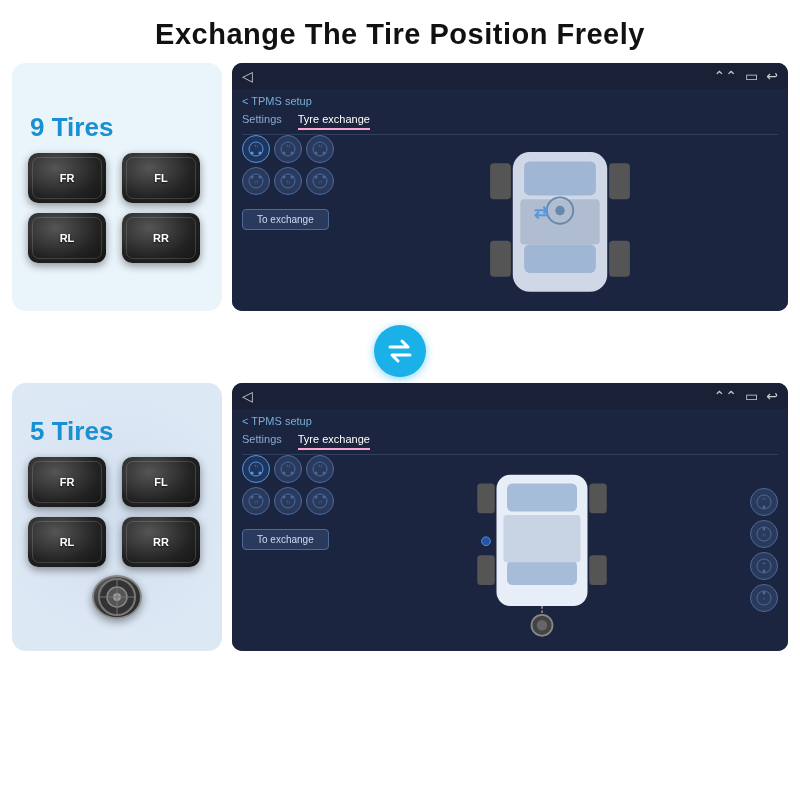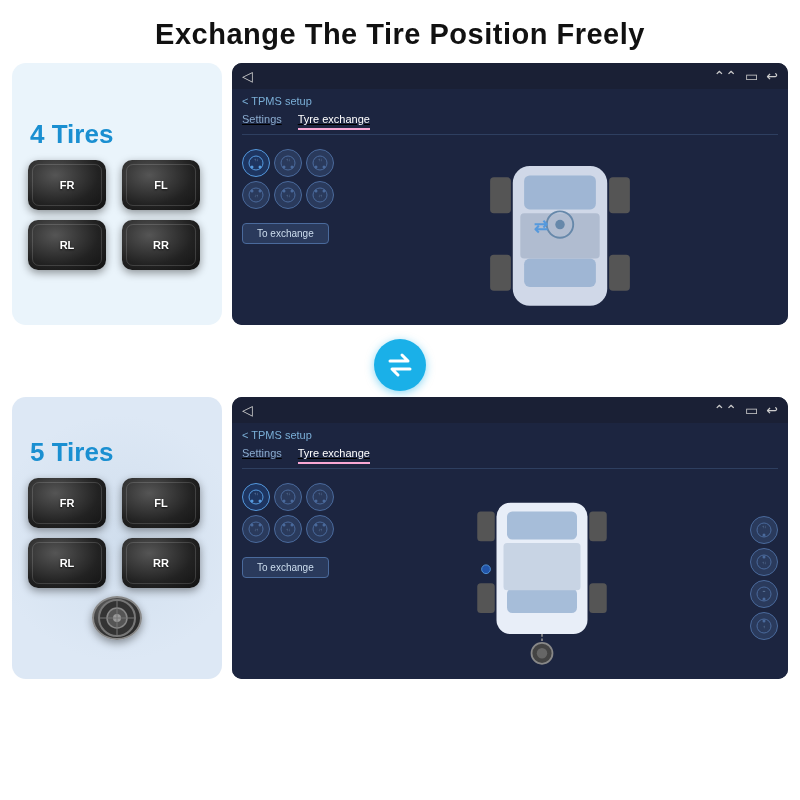--- a/index.html
+++ b/index.html
@@ -162,24 +162,23 @@
       margin-bottom: 6px;
     }
 
     .screen-breadcrumb span.back {
       color: #7aaed6;
     }
 
     .screen-tabs {
       display: flex;
       gap: 16px;
-      margin-bottom: 14px;
+      margin-bottom: 0;
       border-bottom: 1px solid #2e3f60;
       padding-bottom: 4px;
-      text-decoration: underline;
     }
 
     .screen-tab {
       color: #8aabce;
       font-size: 11px;
       padding-bottom: 3px;
     }
 
     .screen-tab.active {
       color: #fff;
@@ -289,21 +288,21 @@
 
 <div>
 
   <h1 class="main-title">Exchange The Tire Position Freely</h1>
 
   <div class="content-area">
 
     <div class="row">
 
       <div class="left-panel">
-        <div class="tire-count-label">4 Tires</div>
+        <div class="tire-count-label">9 Tires</div>
         <div class="tires-grid">
           <div class="tire">
             <span class="tire-label">FR</span>
           </div>
           <div class="tire">
             <span class="tire-label">FL</span>
           </div>
           <div class="tire">
             <span class="tire-label">RL</span>
           </div>

